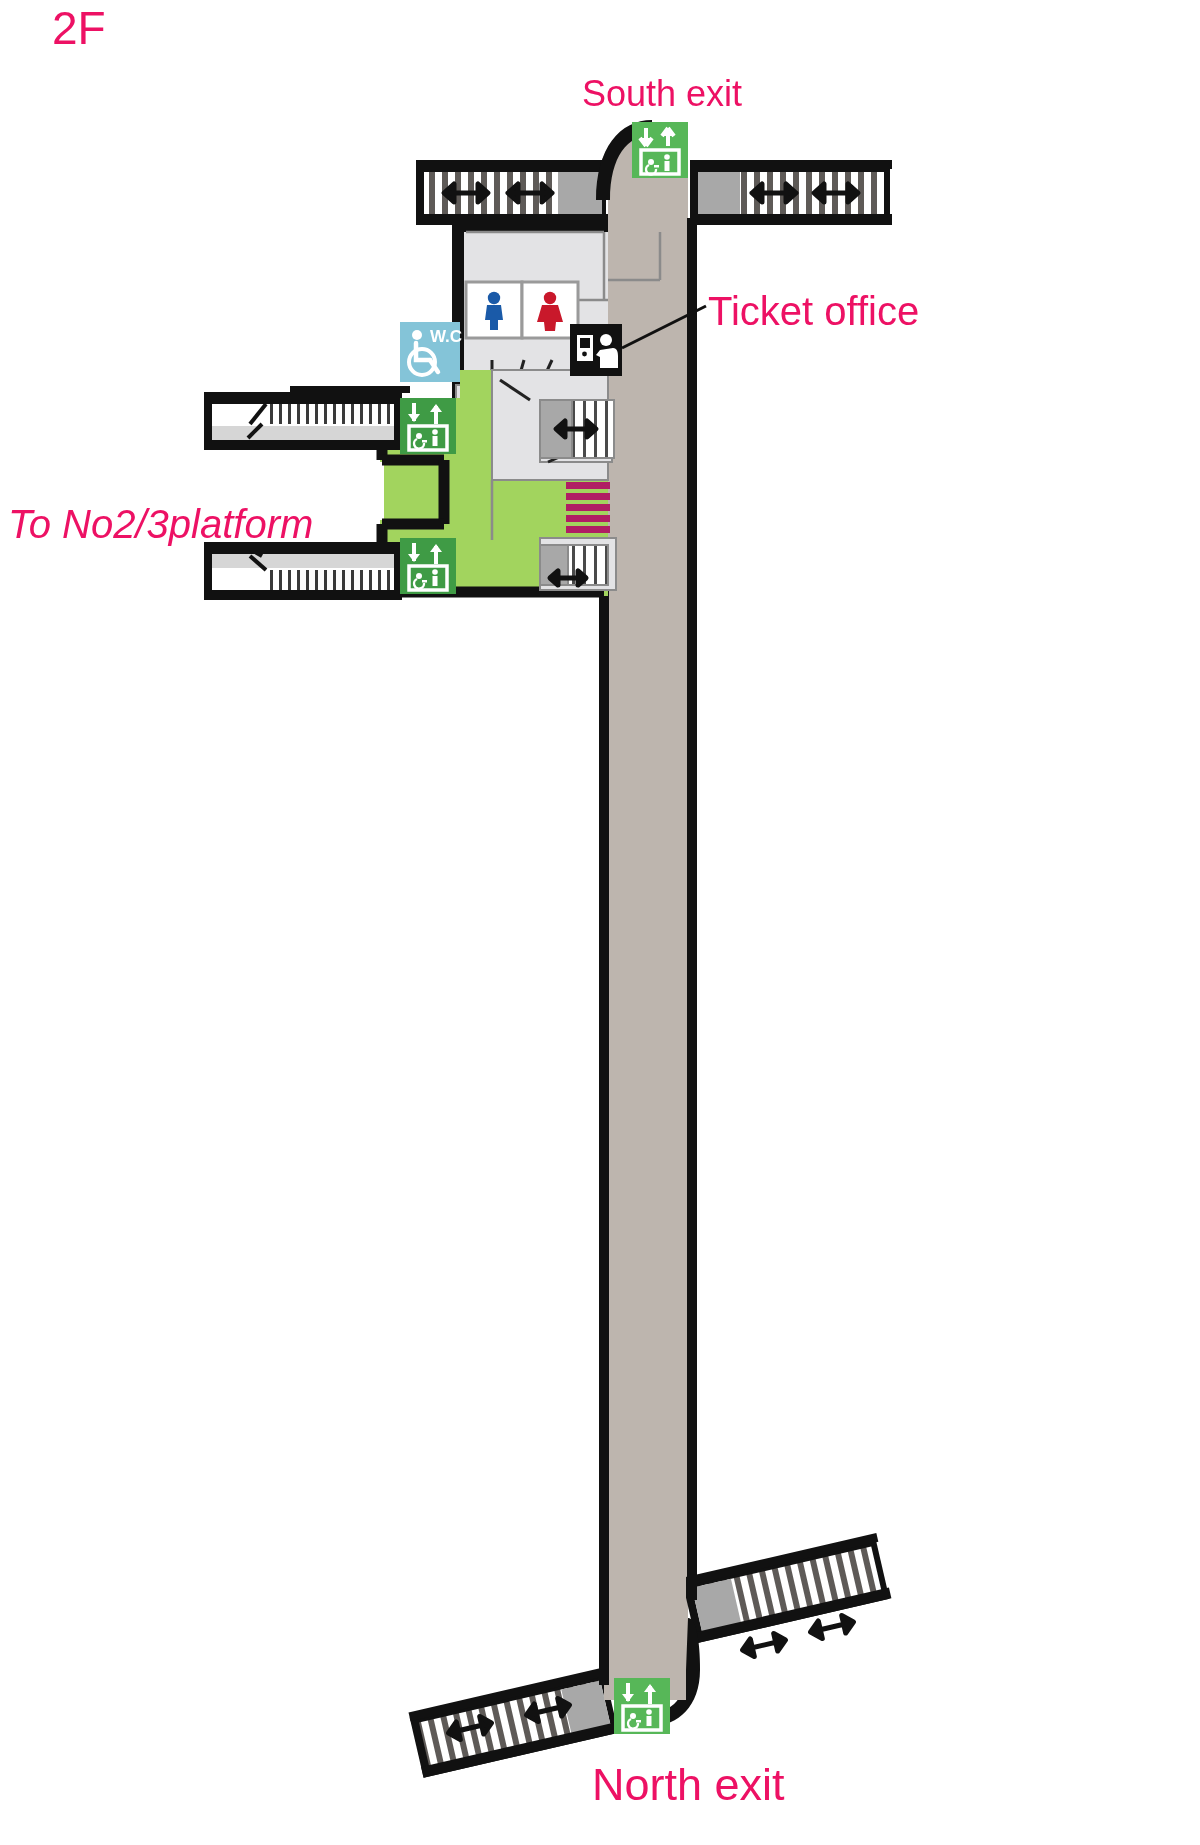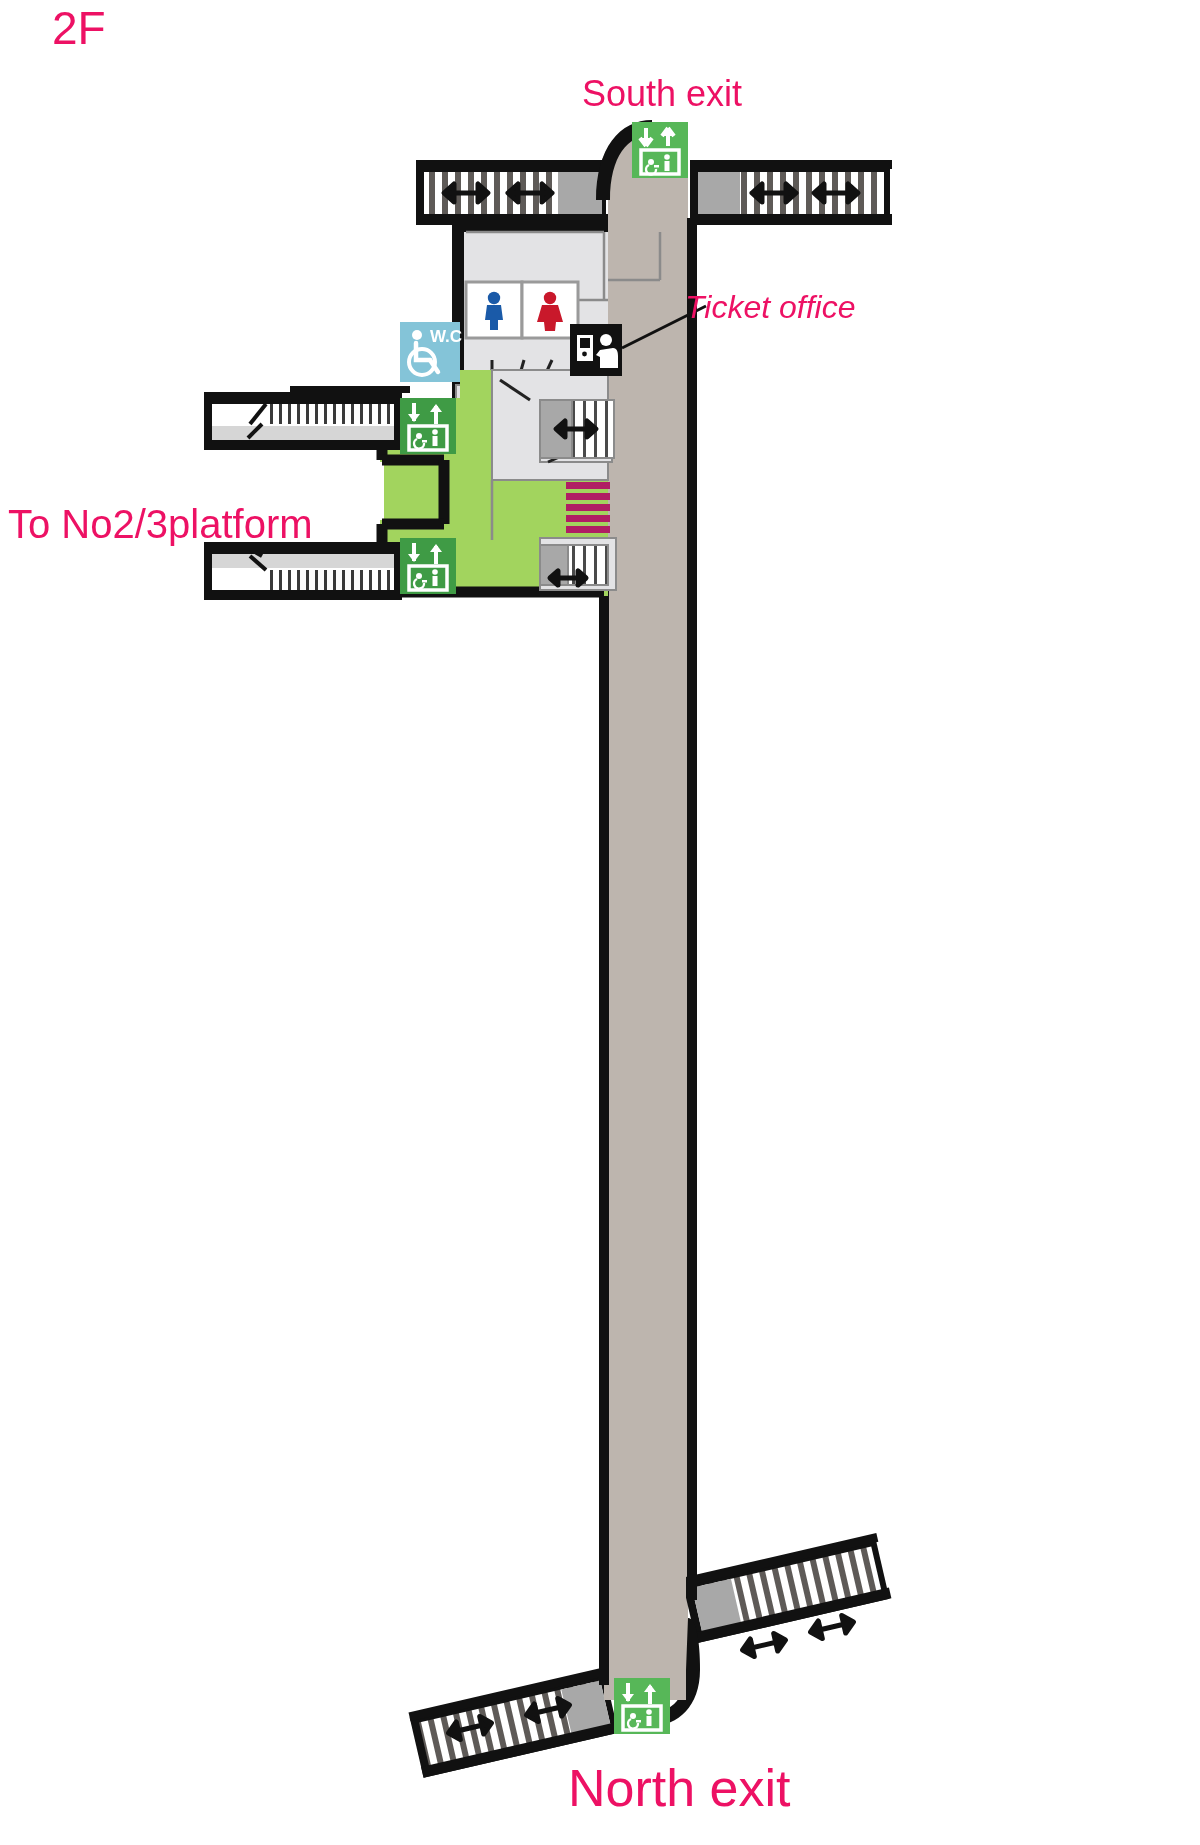--- a/index.html
+++ b/index.html
@@ -19,24 +19,24 @@
   }
   .label {
     position: absolute;
     color: #ed1164;
     font-family: "Liberation Sans", sans-serif;
     white-space: nowrap;
     line-height: 1;
   }
   #label-floor   { left: 52px;  top: 5px;  font-size: 46px; }
   #label-south   { left: 582px; top: 58px;  font-size: 36px; margin-top: 18px; }
-  #label-north   { left: 568px; top: 1762px;font-size: 52px; }
-  #label-ticket  { left: 685px; top: 291px; font-size: 32px; font-style: italic; }
+  #label-north   { left: 592px; top: 1762px;font-size: 45px; }
+  #label-ticket  { left: 708px; top: 291px; font-size: 40px; }
   #label-plat1   { left: 30px;  top: 352px; font-size: 40px; }
-  #label-plat23  { left: 8px;   top: 504px; font-size: 40px; }
+  #label-plat23  { left: 8px;   top: 504px; font-size: 40px; font-style: italic; }
 
   svg#floorplan {
     position: absolute;
     left: 0; top: 0;
     width: 1200px;
     height: 1845px;
   }
 </style>
 </head>
 <body>

